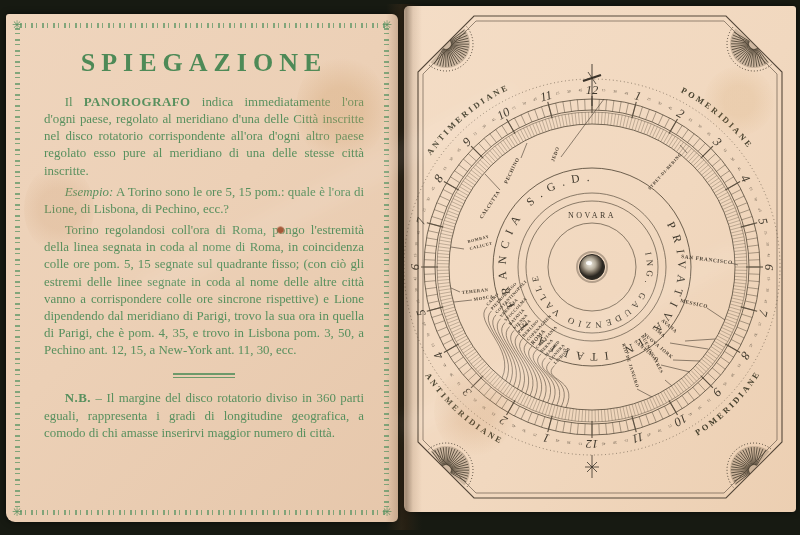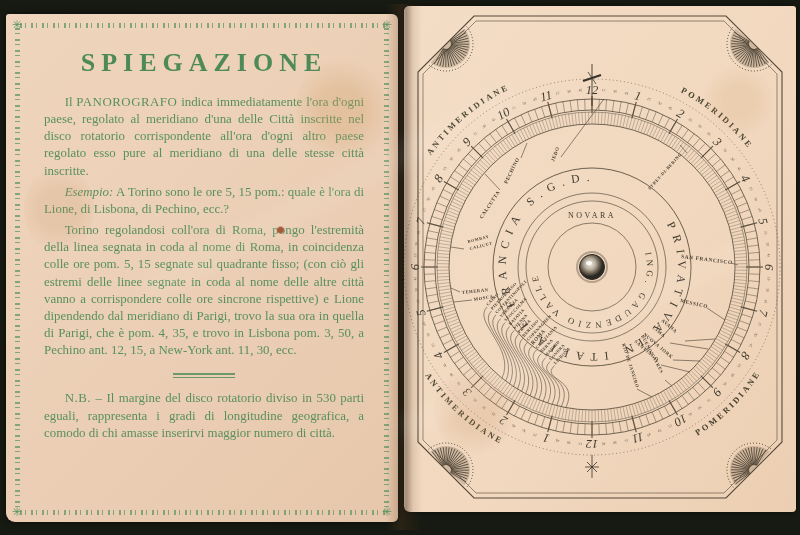--- a/index.html
+++ b/index.html
@@ -22,21 +22,21 @@
   .strip.t{top:9px;} .strip.b{bottom:7px;} .strip.l{left:9px;} .strip.r{right:9px;}
   .corner{position:absolute;color:#5f9464;font-size:12px;line-height:12px;}
   .corner::before{content:"✳";}
   .c-tl{left:6px;top:5px;} .c-tr{right:6px;top:5px;} .c-bl{left:6px;bottom:4px;} .c-br{right:6px;bottom:4px;}
   
   .text-block{position:absolute;left:38px;right:34px;top:34px;color:#59915f;}
   h1.title{margin:0 0 16px 0;text-align:center;font-size:26px;font-weight:600;
      letter-spacing:6px;color:#4e8a57;}
   p.body{margin:0 0 4px 0;font-size:12.9px;line-height:1.33;text-align:justify;text-indent:1.6em;
      color:#58905e;}
-  p.body b{font-weight:400;letter-spacing:.5px;}
+  p.body b{font-weight:700;letter-spacing:.5px;}
   .rule{width:62px;height:2px;border-top:2px solid #58905e;border-bottom:1px solid #58905e;
      margin:14px auto 12px auto;opacity:.85;}
   .stain{position:absolute;border-radius:50%;pointer-events:none;}
   .sheen{position:absolute;pointer-events:none;background:rgba(255,255,255,.07);filter:blur(6px);
      transform:rotate(-28deg);z-index:6;}
   
   svg text{font-family:"Liberation Serif",serif;}
 </style>
 </head>
 <body>
@@ -52,21 +52,21 @@
     <span class="corner c-tr"></span>
     <span class="corner c-bl"></span>
     <span class="corner c-br"></span>
 
     <div class="text-block">
       <h1 class="title">SPIEGAZIONE</h1>
       <p class="body"><span>Il </span><b>PANOROGRAFO</b><span> indica immediatamente l'ora d'ogni paese, regolato al meridiano d'una delle Città inscritte nel disco rotatorio corrispondente all'ora d'ogni altro paese regolato esso pure al meridiano di una delle stesse città inscritte.</span></p>
       <p class="body"><i>Esempio:</i><span> A Torino sono le ore 5, 15 pom.: quale è l'ora di Lione, di Lisbona, di Pechino, ecc.?</span></p>
       <p class="body">Torino regolandosi coll'ora di Roma, pongo l'estremità della linea segnata in coda al nome di Roma, in coincidenza colle ore pom. 5, 15 segnate sul quadrante fisso; (con ciò gli estremi delle linee segnate in coda al nome delle altre città vanno a corrispondere colle ore sincrone rispettive) e Lione dipendendo dal meridiano di Parigi, trovo la sua ora in quella di Parigi, che è pom. 4, 35, e trovo in Lisbona pom. 3, 50, a Pechino ant. 12, 15, a New-York ant. 11, 30, ecc.</p>
       <div class="rule"></div>
-      <p class="body"><b>N.B.</b><span> – Il margine del disco rotatorio diviso in 530 parti eguali, rappresenta i gradi di longitudine geografica, a comodo di chi amasse inserirvi maggior numero di città.</span></p>
+      <p class="body"><b>N.B.</b><span> – Il margine del disco rotatorio diviso in 360 parti eguali, rappresenta i gradi di longitudine geografica, a comodo di chi amasse inserirvi maggior numero di città.</span></p>
     </div>
 
     <div class="stain" style="left:270px;top:212px;width:9px;height:8px;background:radial-gradient(circle,#a2502f 0 40%,rgba(162,80,47,0) 75%);"></div>
     <div class="stain" style="left:290px;top:40px;width:90px;height:110px;background:radial-gradient(circle,rgba(205,155,100,.28) 0 30%,rgba(205,155,100,0) 72%);"></div>
     <div class="stain" style="left:18px;top:150px;width:70px;height:90px;background:radial-gradient(circle,rgba(190,135,85,.16) 0 35%,rgba(190,135,85,0) 75%);"></div>
   </div>
 
   <div class="gutter"></div>
 
   <div class="page page-right">

